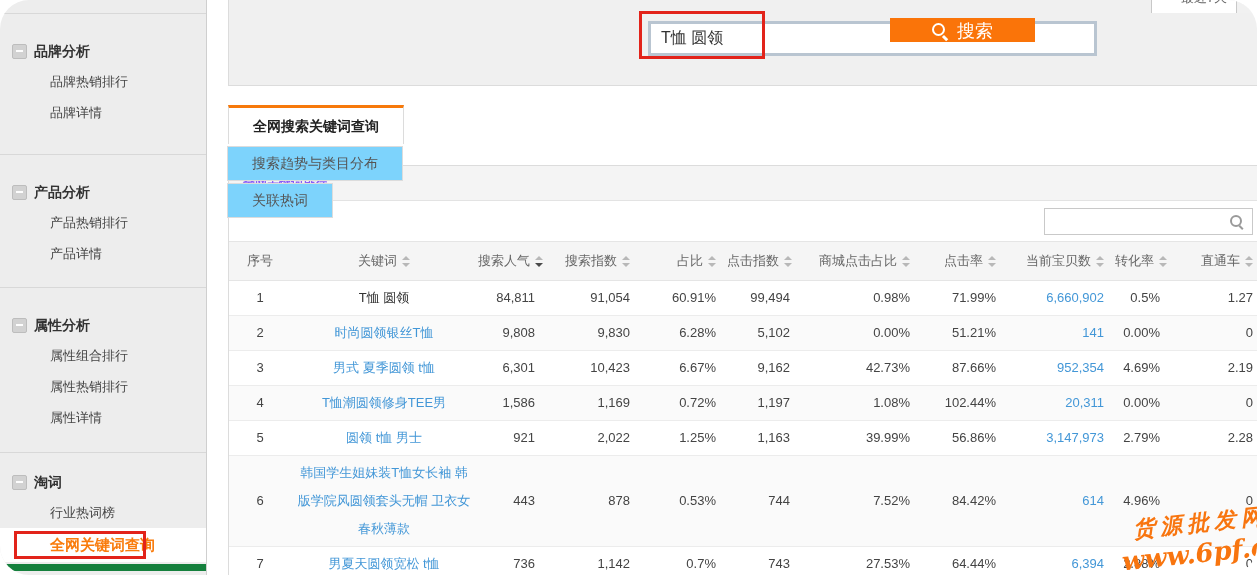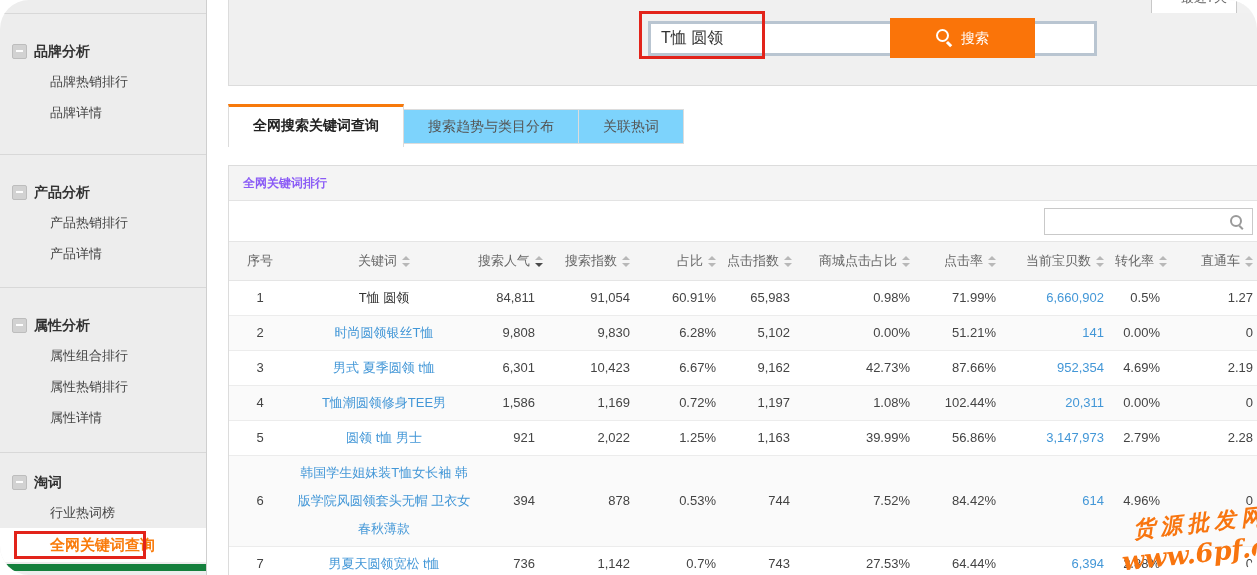--- a/index.html
+++ b/index.html
@@ -19,32 +19,32 @@
   .minus-icon{position:absolute;left:12px;top:8px;width:13px;height:13px;background:#d2d2d2;border:1px solid #bdbdbd;border-radius:2px;}
   .minus-icon i{position:absolute;left:3px;top:5px;width:7px;height:2px;background:#fdfdfd;}
   .side-item{height:31px;line-height:31px;padding-left:50px;font-size:13px;color:#444;cursor:pointer;position:relative;}
   .side-item.selected{height:34px;line-height:34px;background:#fff;color:#f97c0d;font-weight:bold;font-size:15px;}
   .red-box-side{position:absolute;left:14px;top:3px;width:126px;height:22px;border:3px solid #e2231a;pointer-events:none;}
 
   
   .search-panel{position:absolute;left:228px;top:0;width:1028px;height:85px;background:#f0f0f0;border-left:1px solid #dcdcdc;border-bottom:1px solid #dcdcdc;}
   .search-input{position:absolute;left:419px;top:21px;width:433px;height:29px;border:3px solid #b9c5d1;background:#fff;font-size:16px;color:#333;padding:0 0 0 10px;font-family:"Liberation Sans","DejaVu Sans",sans-serif;outline:none;}
   .red-box-search{position:absolute;left:410px;top:11px;width:120px;height:42px;border:3px solid #e2231a;pointer-events:none;z-index:3;}
-  .search-btn{position:absolute;left:661px;top:18px;width:145px;height:40px;background:#fa7409;border:none;color:#fff;font-size:14px;cursor:pointer;font-family:"Liberation Sans","DejaVu Sans",sans-serif;}
+  .search-btn{position:absolute;left:661px;top:18px;width:145px;height:24px;background:#fa7409;border:none;color:#fff;font-size:18px;cursor:pointer;font-family:"Liberation Sans","DejaVu Sans",sans-serif;}
   .mag{display:inline-block;width:17px;height:17px;position:relative;margin-right:8px;vertical-align:-3px;}
   .mag::before{content:'';position:absolute;left:0;top:0;width:9px;height:9px;border:2px solid #fff;border-radius:50%;}
   .mag::after{content:'';position:absolute;left:12px;top:12px;width:6px;height:2.5px;background:#fff;transform:rotate(45deg);transform-origin:0 0;}
 
   
   .period-clip{position:absolute;right:0;top:0;width:106px;height:13px;overflow:hidden;z-index:4;}
   .period-box{position:absolute;left:0;top:-18px;width:104px;height:30px;line-height:30px;background:#fff;border:1px solid #c8c8c8;font-size:13px;color:#666;text-align:center;cursor:pointer;}
   .period-arrow{position:absolute;right:0;top:0;bottom:0;width:19px;background:#f1f1f1;border-left:1px solid #c8c8c8;color:#888;font-size:10px;line-height:30px;}
 
   
-  .tabs{position:absolute;left:228px;top:105px;height:40px;display:flex;align-items:center;z-index:2;}
+  .tabs{position:absolute;left:228px;top:105px;height:40px;display:flex;align-items:flex-start;z-index:2;flex-direction:column;}
   .tab{margin-top:2px;height:33px;line-height:33px;padding:0 24px;background:#7dd3fc;border:1px solid #dcdcdc;margin-left:-1px;font-size:14px;color:#555;cursor:pointer;white-space:nowrap;}
   .tab.active{margin-top:0;height:40px;line-height:36px;background:#fff;border-top:3px solid #f7790a;border-bottom:none;font-weight:bold;color:#222;margin-left:0;}
 
   
   .panel{position:absolute;left:228px;top:165px;width:1028px;height:410px;border:1px solid #dcdcdc;border-bottom:none;background:#fff;}
   .panel-header{height:34px;line-height:34px;background:#f4f4f4;border-bottom:1px solid #e3e3e3;padding-left:14px;font-size:12px;font-weight:bold;color:#8b5cf6;}
   .toolbar{position:relative;height:40px;background:#fff;}
   .filter-input{position:absolute;left:815px;top:7px;width:209px;height:27px;border:1px solid #c9c9c9;background:#fff;box-sizing:border-box;}
   .filter-field{position:absolute;left:6px;top:1px;width:170px;height:23px;border:none;outline:none;font-size:13px;background:transparent;font-family:"Liberation Sans","DejaVu Sans",sans-serif;}
   .mag-gray{position:absolute;right:8px;top:5px;width:15px;height:15px;}
@@ -171,21 +171,21 @@
               <th><span>直通车</span><span class="sort"><b></b><i></i></span></th>
             </tr>
           </thead>
         <tbody>
             <tr>
               <td>1</td>
               <td><a class="kw-plain">T恤 圆领</a></td>
               <td>84,811</td>
               <td>91,054</td>
               <td>60.91%</td>
-              <td>65,983</td>
+              <td>99,494</td>
               <td>0.98%</td>
               <td>71.99%</td>
               <td><a class="blue">6,660,902</a></td>
               <td>0.5%</td>
               <td>1.27</td>
             </tr>
             <tr class="alt">
               <td>2</td>
               <td><a class="kw-link">时尚圆领银丝T恤</a></td>
               <td>9,808</td>
@@ -233,21 +233,21 @@
               <td>1,163</td>
               <td>39.99%</td>
               <td>56.86%</td>
               <td><a class="blue">3,147,973</a></td>
               <td>2.79%</td>
               <td>2.28</td>
             </tr>
             <tr class="alt">
               <td>6</td>
               <td><a class="kw-link">韩国学生姐妹装T恤女长袖 韩版学院风圆领套头无帽 卫衣女春秋薄款</a></td>
-              <td>394</td>
+              <td>443</td>
               <td>878</td>
               <td>0.53%</td>
               <td>744</td>
               <td>7.52%</td>
               <td>84.42%</td>
               <td><a class="blue">614</a></td>
               <td>4.96%</td>
               <td>0</td>
             </tr>
             <tr>

